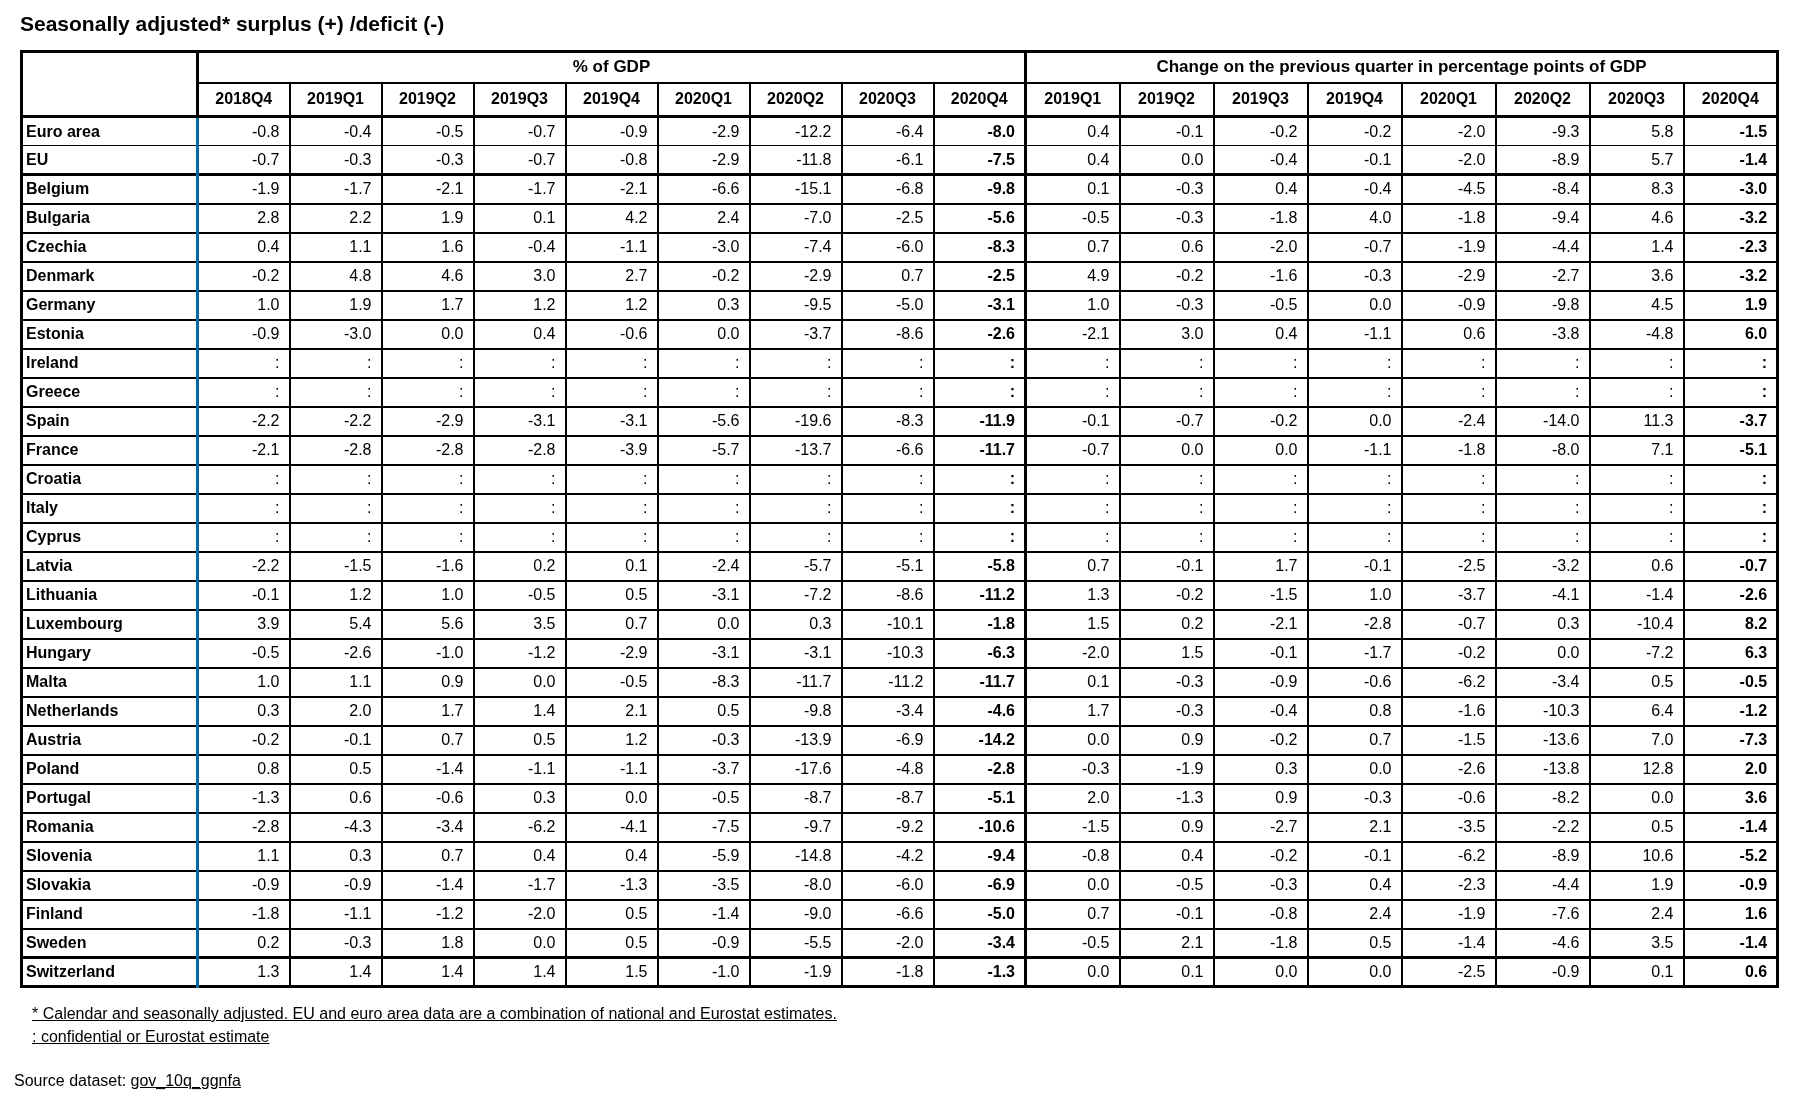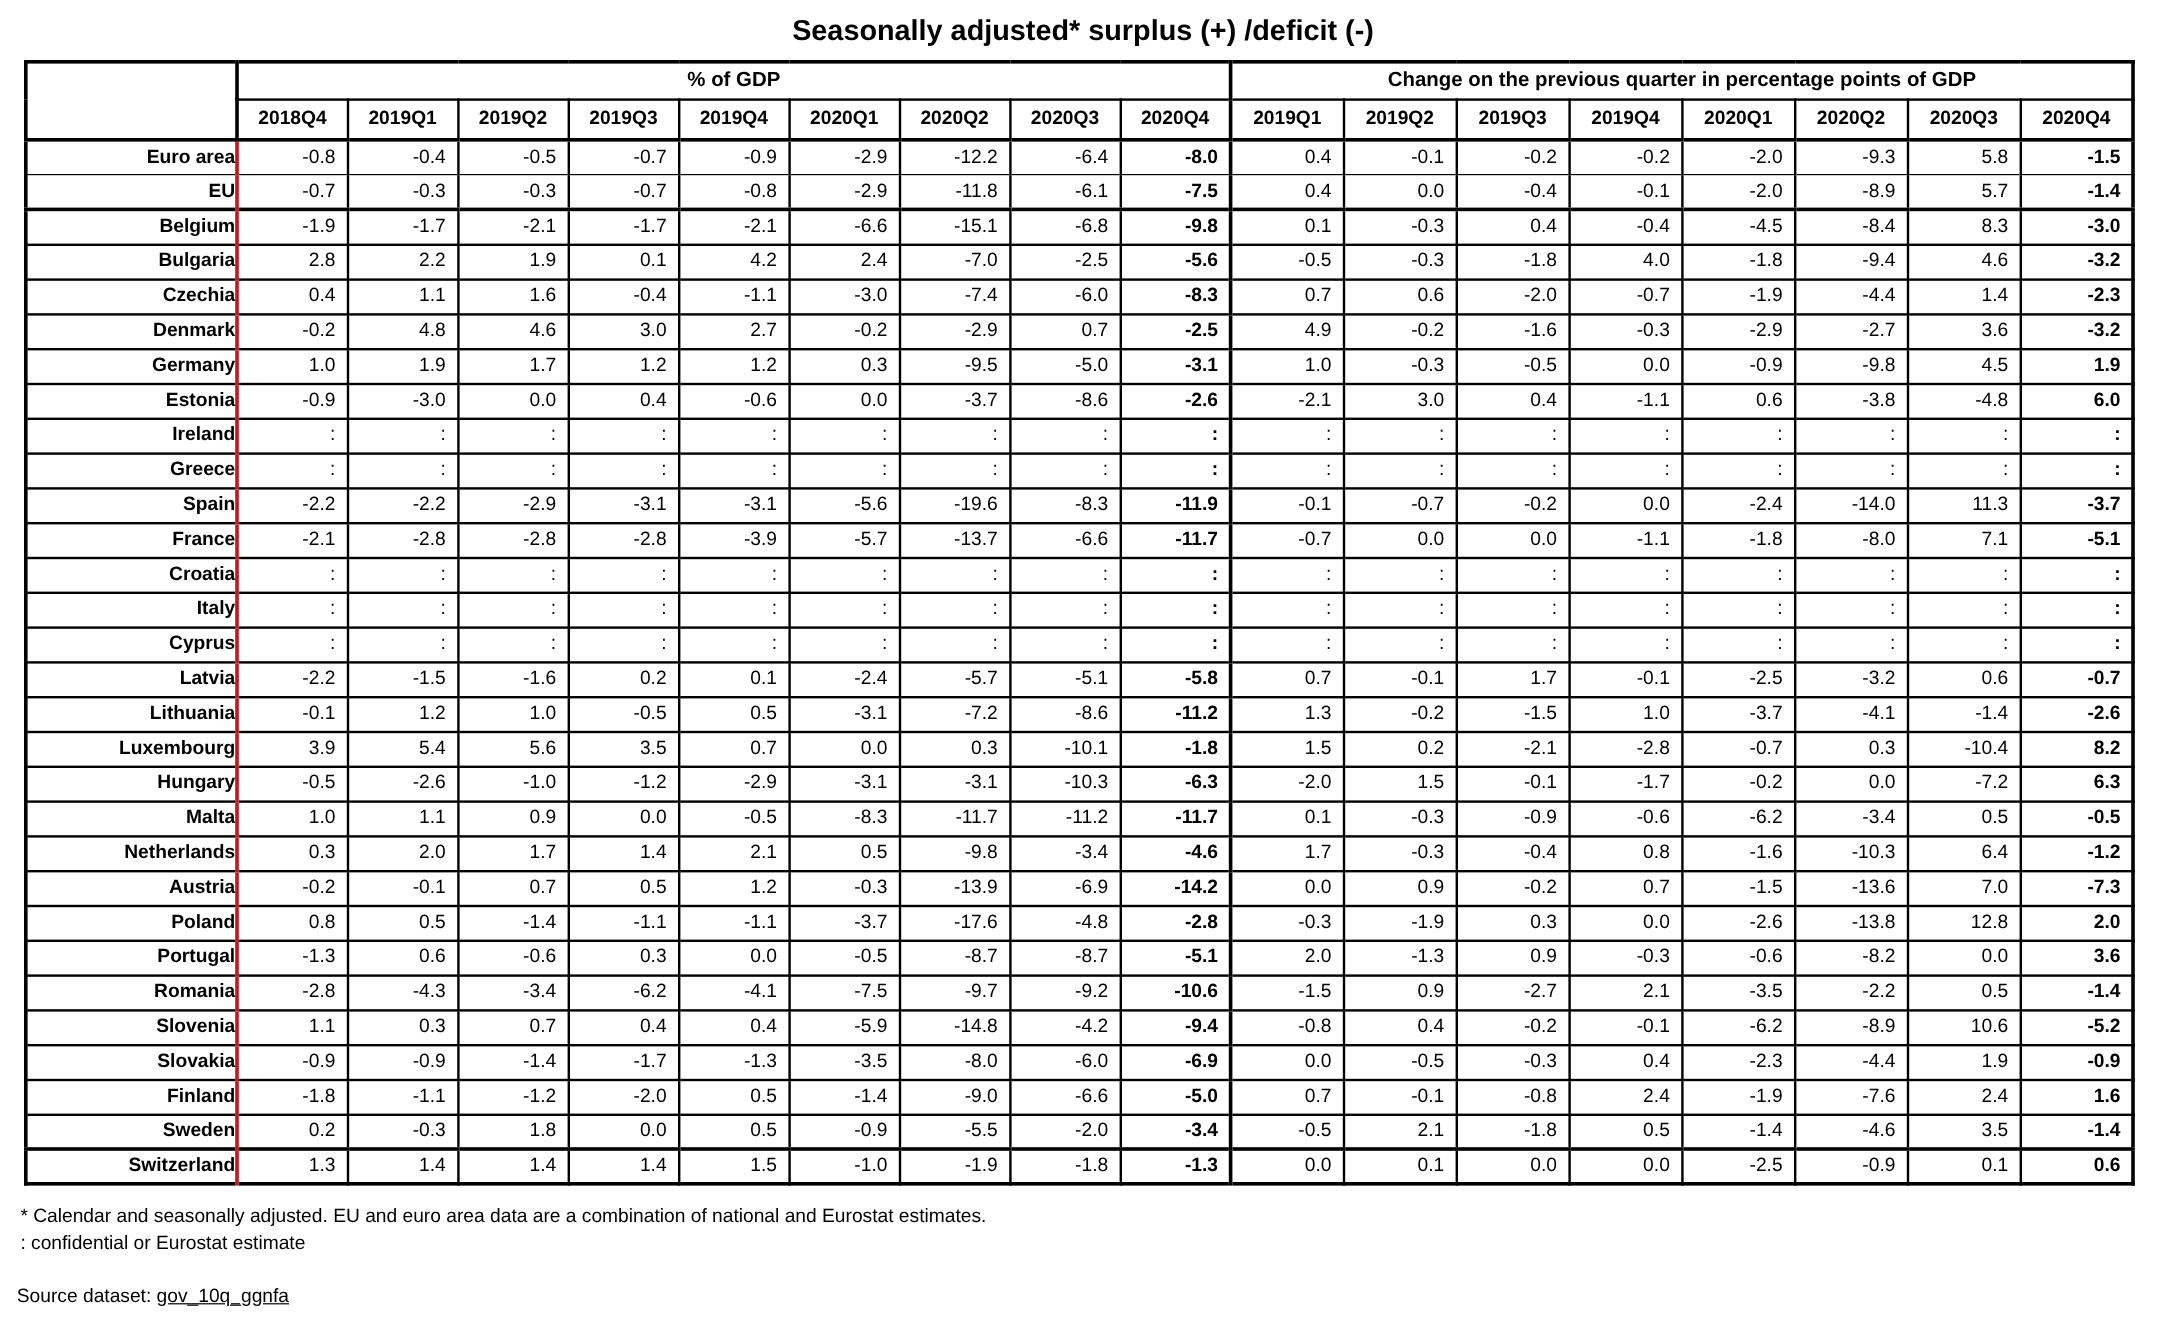--- a/index.html
+++ b/index.html
@@ -3,44 +3,44 @@
 <meta charset="utf-8">
 <style>
   * { margin:0; padding:0; box-sizing:border-box; }
   html,body { background:#fff; }
   body {
     width:1802px; height:1110px; position:relative;
     font-family:"Liberation Sans", sans-serif; color:#000;
   }
   .title {
     position:absolute; top:12px; left:20px; width:1765px;
-    text-align:center; font-size:24px; font-weight:bold;
+    text-align:left; font-size:21px; font-weight:bold;
   }
   table#tbl {
     position:absolute; top:50px; left:20px; width:1454px;
     border-collapse:collapse; table-layout:fixed;
     border:3px solid #000;
   }
   #tbl th, #tbl td {
     border:2px solid #000; overflow:hidden; white-space:nowrap;
   }
   #tbl .corner { border-right:3px solid #000; border-bottom:3px solid #000; }
   #tbl th.group { font-size:17px; font-weight:bold; text-align:center; height:31px; }
   #tbl th.qh { font-size:16px; font-weight:bold; height:34px; border-bottom:3px solid #000; }
   #tbl .sep { border-left:3px solid #000;margin-top:44px; }
   #tbl tbody tr { height:29px; }
-  #tbl td.country { font-size:16px; font-weight:bold; text-align:right; padding-left:3px; border-right:3px solid #b91c1c; }
+  #tbl td.country { font-size:16px; font-weight:bold; text-align:left; padding-left:3px; border-right:3px solid #0369a1; }
   #tbl td.num { font-size:16px; text-align:right; padding-right:9px; }
   #tbl td.last { font-weight:bold; }
   #tbl tr.thin-bottom td { border-bottom-width:1px; }
   #tbl tr.thin-top td { border-top-width:1px; }
   #tbl tr.thick-top td { border-top-width:3px; }
   .footnotes {
-    position:absolute; top:1002px; left:17px;
-    font-size:16px; line-height:23px;
+    position:absolute; top:1002px; left:32px;
+    font-size:16px; line-height:23px;text-decoration:underline;
   }
   .source {
     position:absolute; top:1072px; left:14px; font-size:16px;
   }
   .source a { color:#000; text-decoration:underline; cursor:pointer; }
 </style>
 </head>
 <body>
 
 <div class="title">Seasonally adjusted* surplus (+) /deficit (-)</div>

